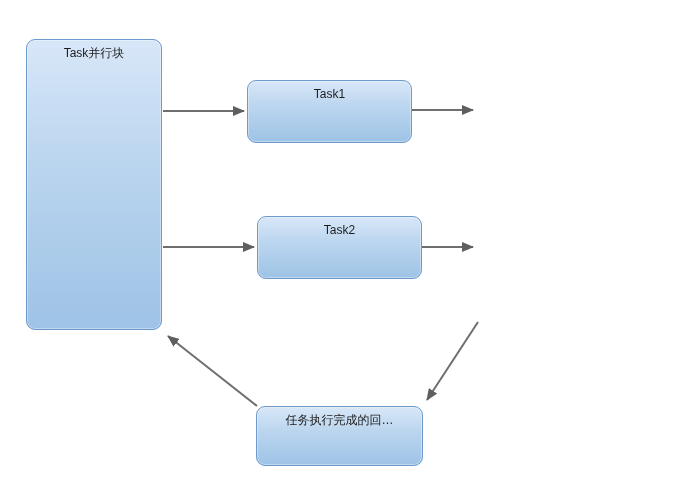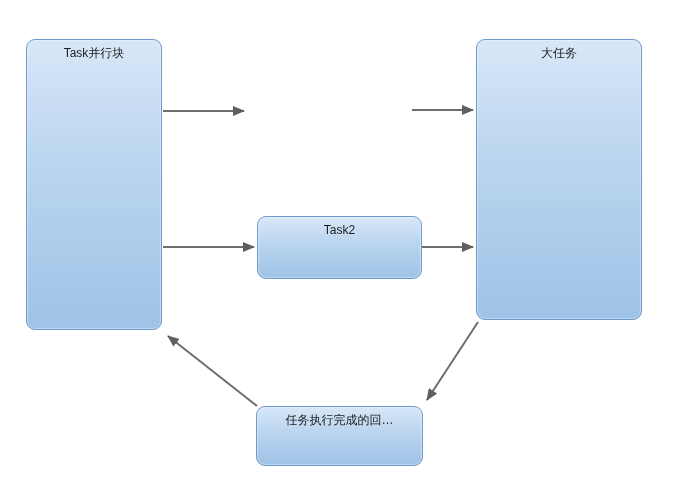--- a/index.html
+++ b/index.html
@@ -62,26 +62,26 @@
     <line class="connector" x1="163" y1="247" x2="254" y2="247" marker-end="url(#arrow-head)"></line>
     <line class="connector" x1="422" y1="247" x2="473" y2="247" marker-end="url(#arrow-head)"></line>
     <line class="connector" x1="478" y1="322" x2="427" y2="400" marker-end="url(#arrow-head)"></line>
     <line class="connector" x1="257" y1="406" x2="168" y2="336" marker-end="url(#arrow-head)"></line>
   </svg>
 
   <div class="node" style="left:26px;top:39px;width:136px;height:291px;">
     <span class="node-label">Task并行块</span>
   </div>
 
+  <div class="node" style="left:247px;top:80px;width:165px;height:63px;">
+    <span class="node-label">Task1</span>
+  </div>
 
   <div class="node" style="left:257px;top:216px;width:165px;height:63px;text-align:right;">
     <span class="node-label">Task2</span>
   </div>
 
-  <div class="node" style="left:476px;top:39px;width:166px;height:281px;">
-    <span class="node-label">大任务</span>
-  </div>
 
   <div class="node" style="left:256px;top:406px;width:167px;height:60px;">
     <span class="node-label">任务执行完成的回…</span>
   </div>
 
 </div>
 
 </body></html>

